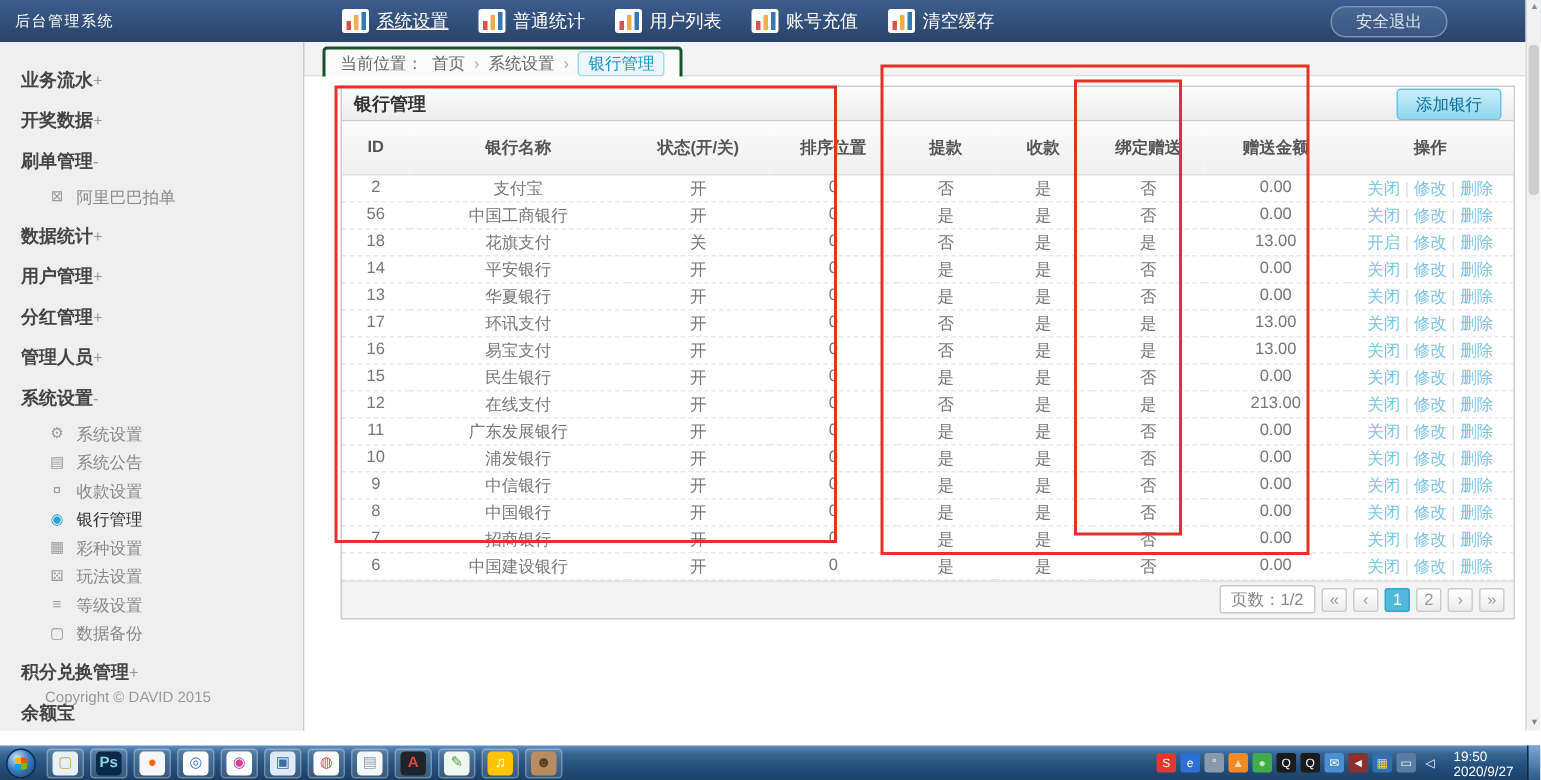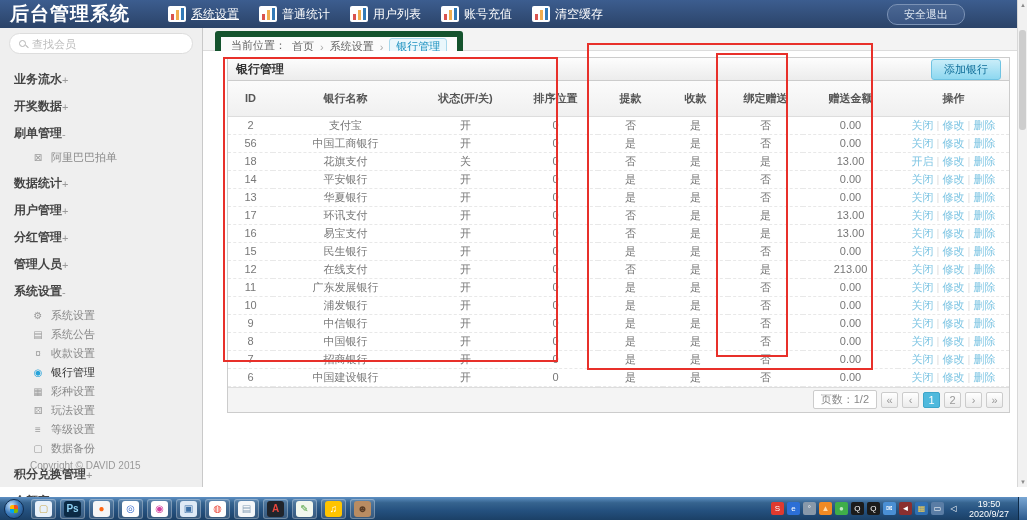--- a/index.html
+++ b/index.html
@@ -2,37 +2,37 @@
 <html><head>
 <meta charset="utf-8">
 <style>
   * { margin:0; padding:0; box-sizing:border-box; }
   body { font-family:"Liberation Sans","DejaVu Sans",sans-serif; }
   .screen { position:relative; width:1027px; height:520px; overflow:hidden; background:#fff; }
 
   
   .app-header { position:absolute; left:0; top:0; width:1027px; height:28px;
     background:linear-gradient(#3c5d8f,#2b4368); display:flex; align-items:center; z-index:5; }
-  .app-title { color:#fff; font-size:19px; font-weight:bold; padding-left:10px; width:168px; letter-spacing:1px; }
+  .app-title { color:#fff; font-size:10px; font-weight:normal; padding-left:10px; width:228px; letter-spacing:1px; }
   .top-nav { display:flex; gap:20px; align-items:center; }
   .nav-item { display:flex; align-items:center; gap:5px; color:#fff; font-size:12px; cursor:pointer; }
   .nav-item.active .nav-label { text-decoration:underline; }
   .nav-chart-icon { width:18px; height:16px; background:#fff; border-radius:2px; position:relative; display:inline-block; }
   .nav-chart-icon i { position:absolute; bottom:2px; width:3px; display:block; }
   .nav-chart-icon i.b1 { left:3px; height:6px; background:#d9534f; }
   .nav-chart-icon i.b2 { left:8px; height:10px; background:#f0ad4e; }
   .nav-chart-icon i.b3 { left:13px; height:12px; background:#337ab7; }
   .logout-button { position:absolute; right:62px; top:4px; padding:2px 16px; border:1px solid #7b92b5;
     border-radius:10px; color:#dfe7f2; font-size:11px; background:linear-gradient(#4a6793,#3a5582); cursor:pointer; }
 
   
   .breadcrumb-bar { position:absolute; left:203px; top:28px; width:814px; height:23px;
     background:#f3f3f3; border-bottom:1px solid #dcdcdc; }
-  .breadcrumb { display:inline-flex; gap:6px; margin:3px 0 0 12px; background:#fbfbfb;
-    border:6px solid #14532d; border-radius:3px; padding:1px 10px; font-size:11px; color:#666; }
+  .breadcrumb { display:inline-flex; align-items:center; gap:6px; margin:3px 0 0 12px; background:#fbfbfb;
+    border:2px solid #14532d; border-radius:3px; padding:1px 10px; font-size:11px; color:#666; }
   .crumb { cursor:pointer; }
   .crumb.active { color:#1d92c0; border:1px solid #a8d8ec; background:#eaf7fc; border-radius:3px; padding:0 6px; }
   .crumb-sep { color:#aaa; font-size:11px; }
 
   
   .sidebar { position:absolute; left:0; top:28px; width:203px; height:459px;
     background:#efefef; border-right:1px solid #c9c9c9; }
   .welcome-row { height:26px; display:flex; align-items:center; gap:7px; padding-left:12px;
     font-size:11px; color:#555; }
   .user-icon { width:11px; height:12px; position:relative; display:inline-block; }
@@ -108,21 +108,21 @@
     position:relative; cursor:pointer; }
   .start-button:after { content:""; position:absolute; left:5px; top:5px; width:8px; height:8px; border-radius:2px;
     background:conic-gradient(#f25022 0 25%, #7fba00 0 50%, #00a4ef 0 75%, #ffb900 0 100%); }
   .task-icon { width:25px; height:20px; margin:0 2px; border:1px solid rgba(255,255,255,.28); border-radius:3px;
     background:rgba(255,255,255,.12); display:flex; align-items:center; justify-content:center; cursor:pointer; flex:none; }
   .task-icon .glyph-box { width:17px; height:16px; border-radius:3px; display:flex; align-items:center;
     justify-content:center; font-size:10px; font-weight:bold; overflow:hidden; }
   .tray { margin-left:auto; display:flex; align-items:center; gap:3px; }
   .tray-icon { width:13px; height:13px; border-radius:2px; font-size:8px; display:flex; align-items:center;
     justify-content:center; color:#fff; cursor:pointer; flex:none; }
-  .clock { text-align:center; color:#fff; font-size:9px; line-height:10px; margin:0 6px; cursor:default; }
+  .clock { text-align:left; color:#fff; font-size:9px; line-height:10px; margin:0 6px; cursor:default; }
   .show-desktop { width:9px; height:23px; border-left:1px solid #0e2a47;
     background:linear-gradient(#7aa7d4,#2d5a8c); cursor:pointer; flex:none; }
 </style>
 </head>
 <body>
 
 <div class="screen">
 
   <div class="app-header">
     <div class="app-title">后台管理系统</div>
@@ -178,24 +178,20 @@
           <span class="crumb">首页</span>
           <span class="crumb-sep">›</span>
           <span class="crumb">系统设置</span>
           <span class="crumb-sep">›</span>
           <span class="crumb active">银行管理</span>
         </span>
     </div>
   </div>
 
   <div class="sidebar">
-    <div class="search-box">
-      <span class="search-icon"></span>
-      <input type="text" placeholder="查找会员" style="">
-    </div>
     <div class="sidebar-menu">
         <div class="menu-group-header">
           <span>业务流水</span>
           <span class="state">+</span>
         </div>
         <div class="menu-group-header">
           <span>开奖数据</span>
           <span class="state">+</span>
         </div>
         <div class="menu-group-header">

